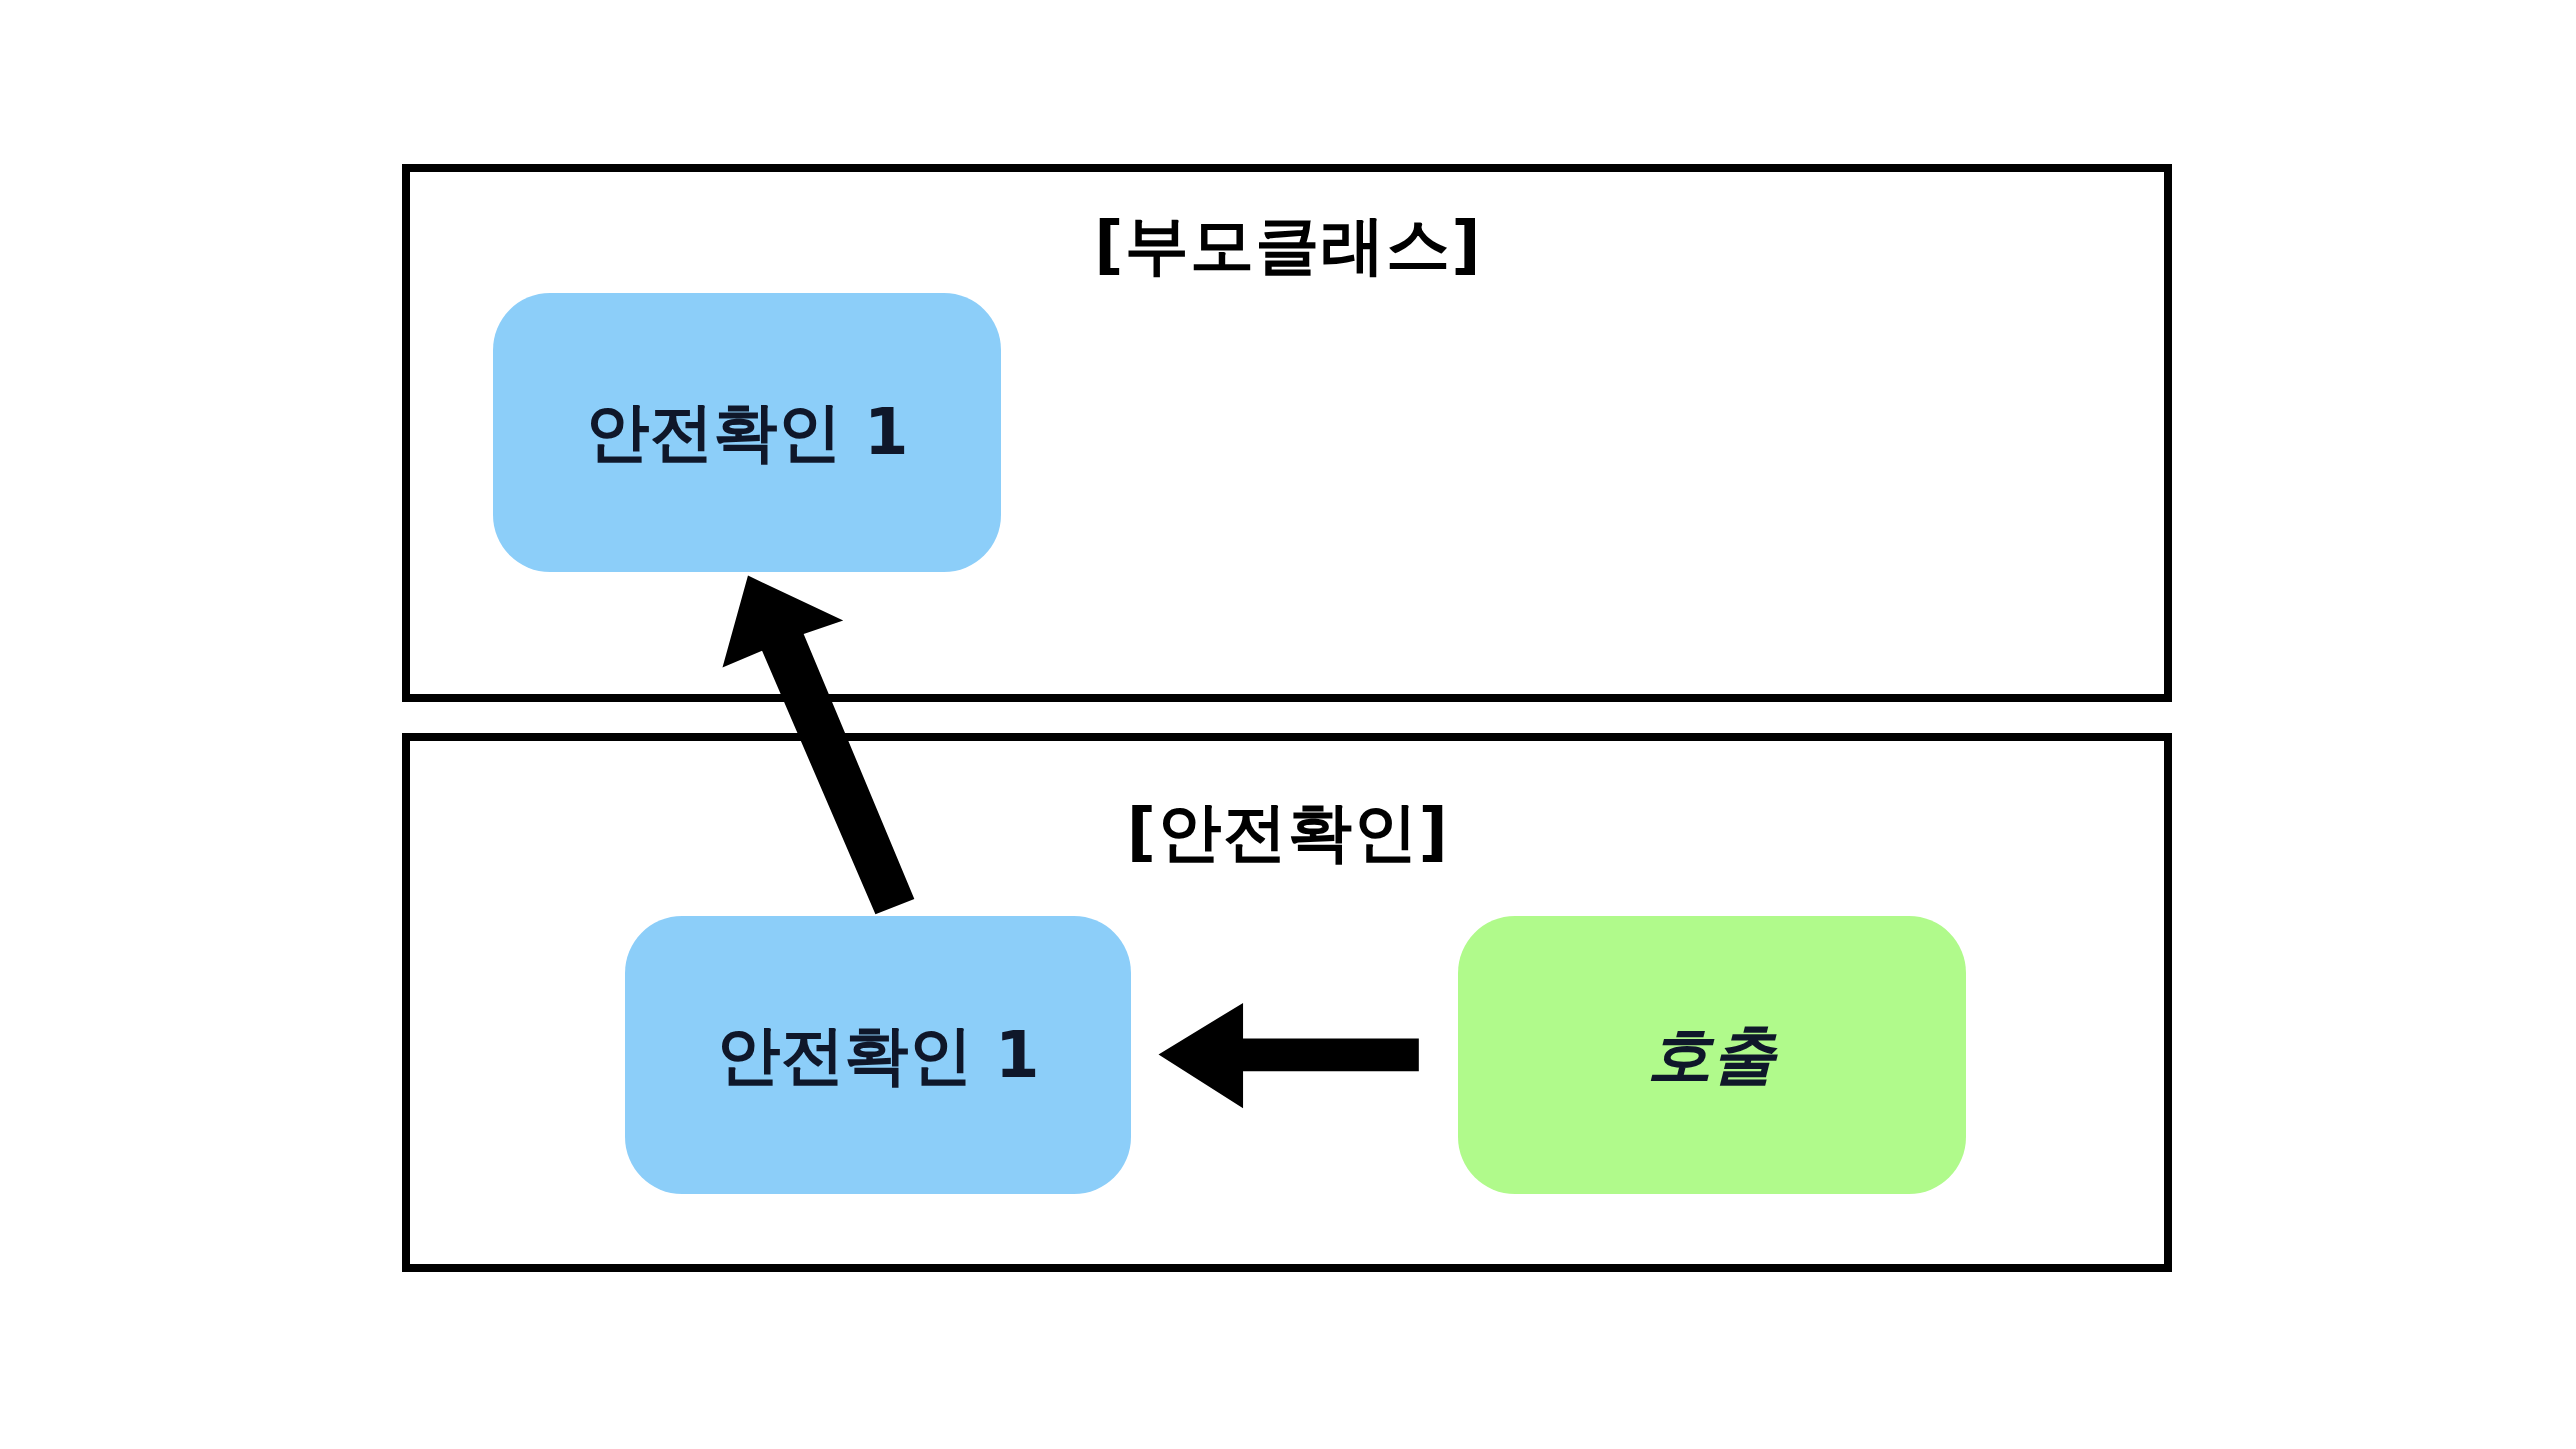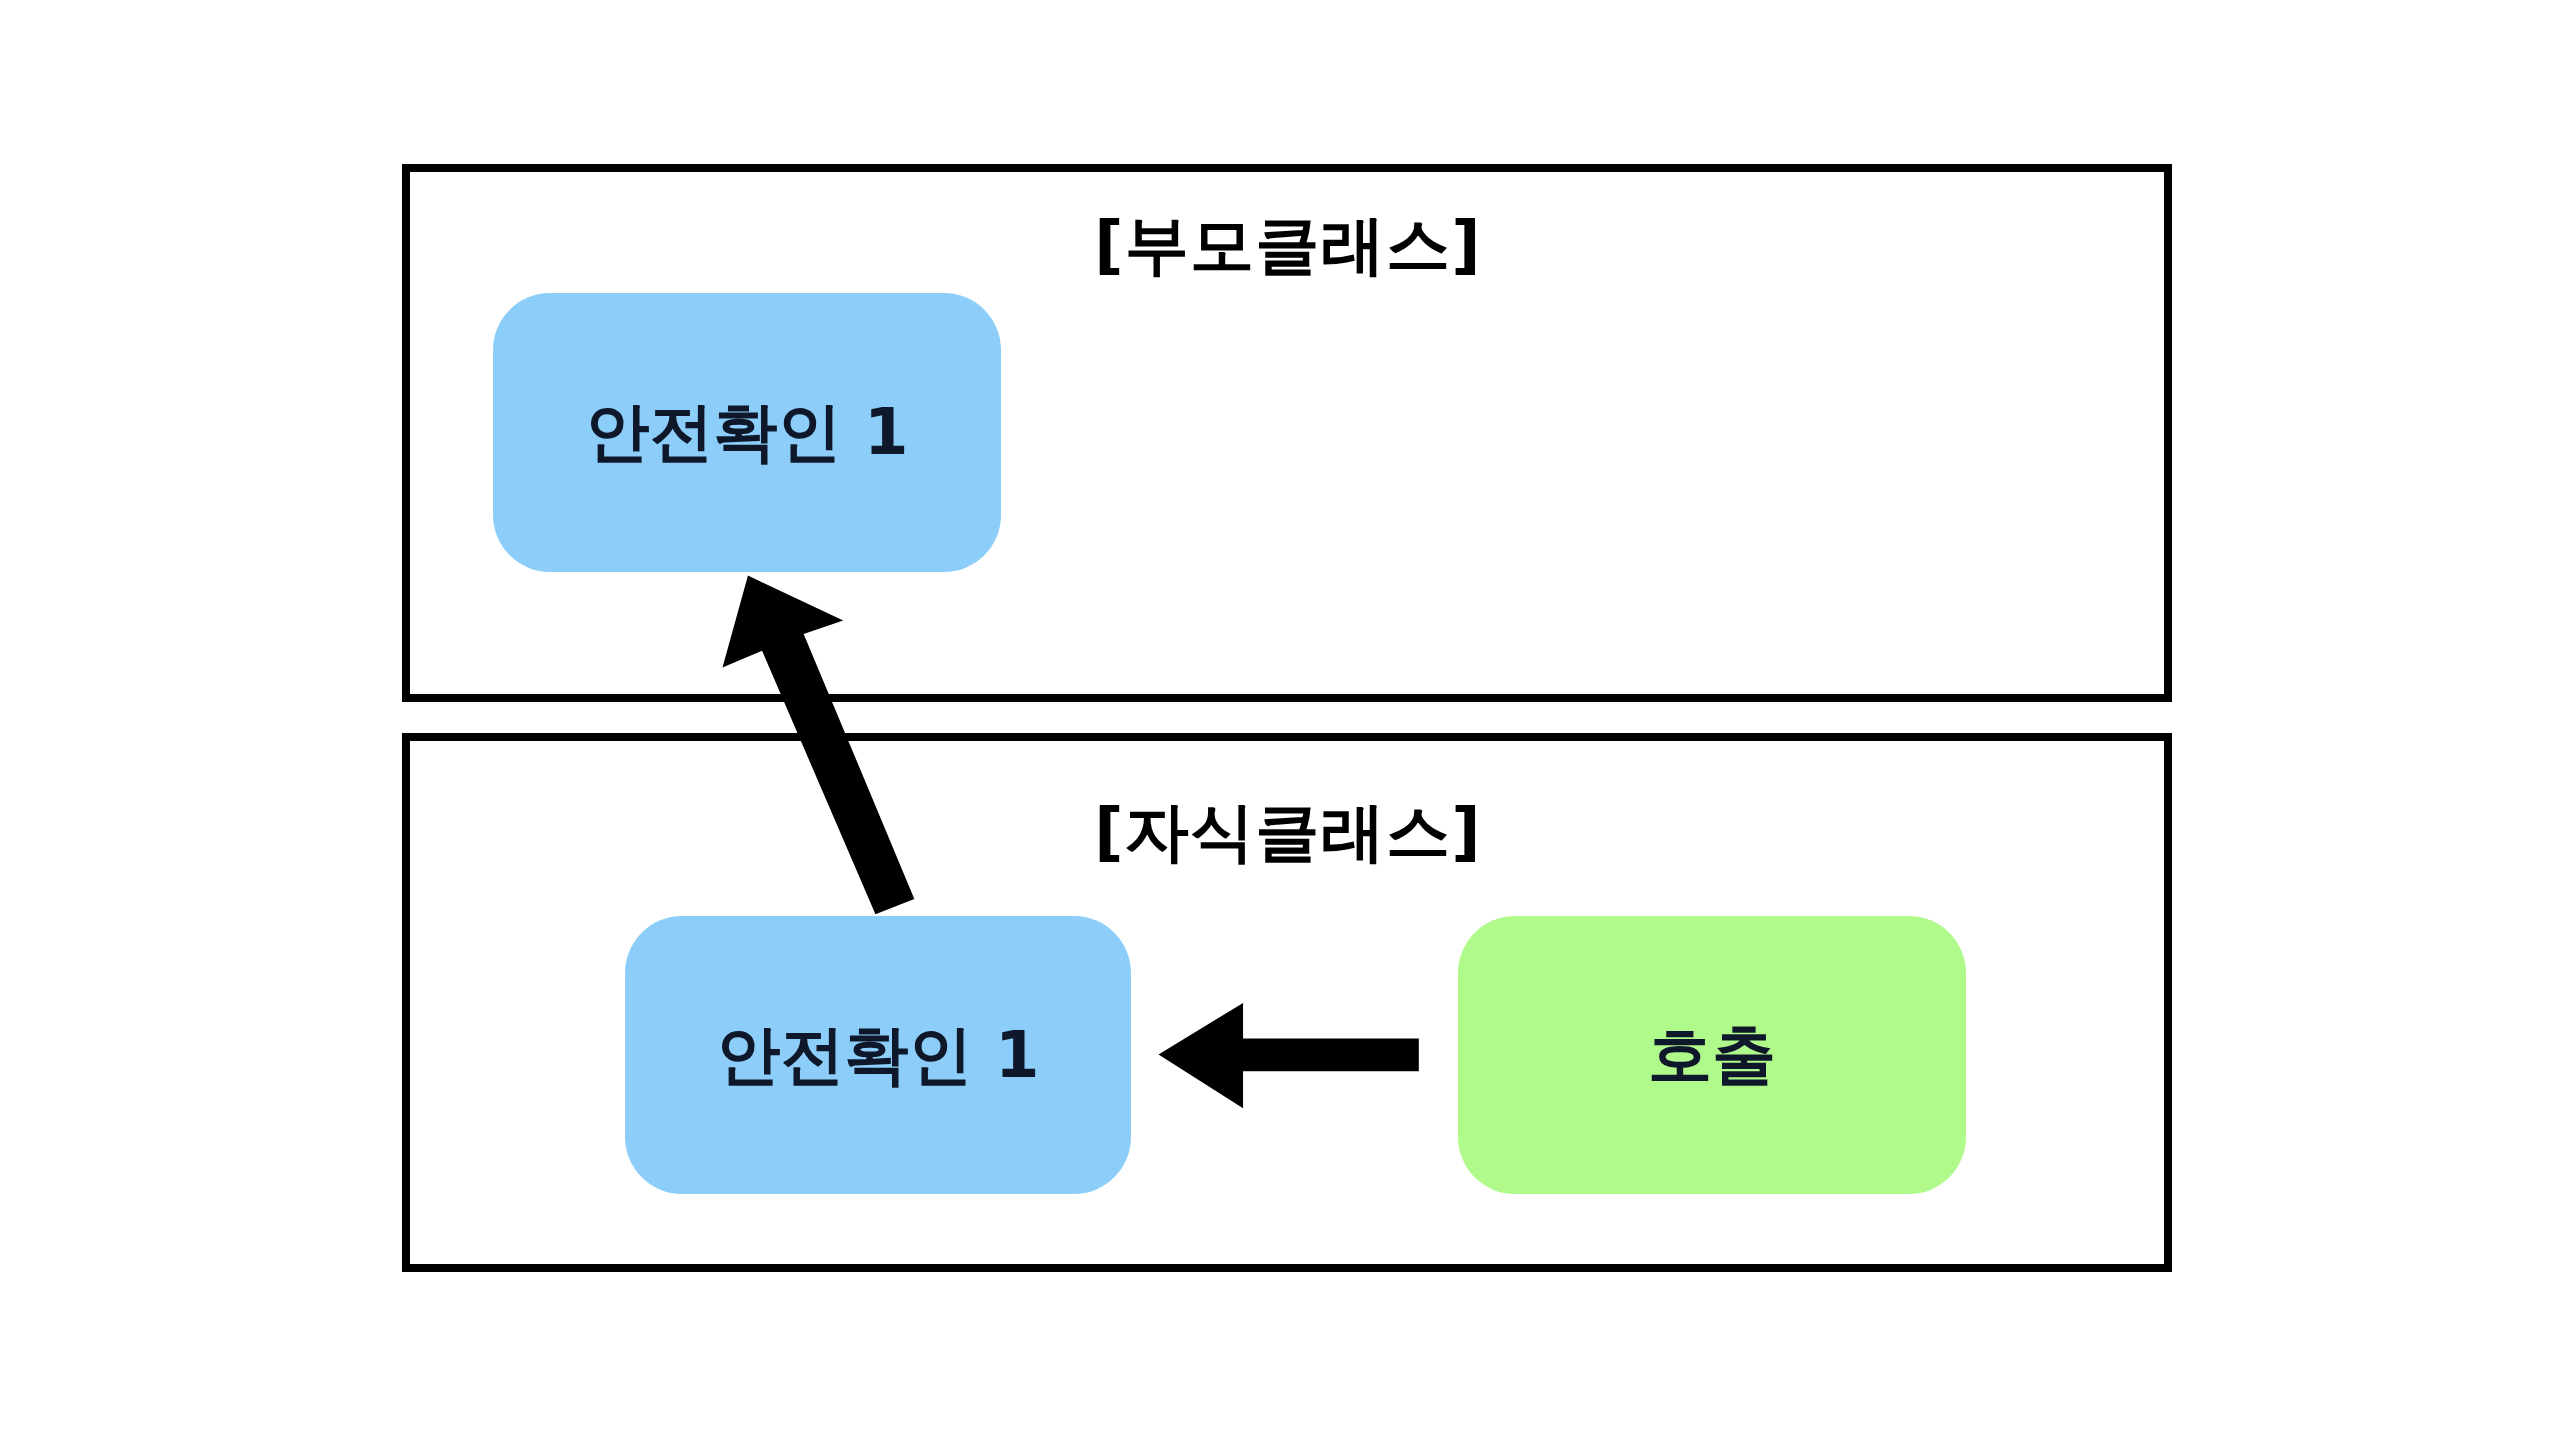--- a/index.html
+++ b/index.html
@@ -69,40 +69,41 @@
     left: 625px;
     top: 916px;
     width: 506px;
     height: 278px;
   }
   .node.call {
     left: 1458px;
     top: 916px;
     width: 508px;
     height: 278px;
+    font-style: italic;
   }
   .arrow-layer {
     position: absolute;
     left: 0;
     top: 0;
     width: 2576px;
     height: 1449px;
     pointer-events: none;
   }
 </style>
 </head>
 <body>
 
 <div class="canvas">
 
   <div class="class-box parent"></div>
   <div class="class-title parent-title">[부모클래스]</div>
 
   <div class="class-box child"></div>
-  <div class="class-title child-title">[자식클래스]</div>
+  <div class="class-title child-title">[안전확인]</div>
 
   <div class="node blue parent-method">
     <span>안전확인 1</span>
   </div>
 
   <div class="node blue child-method">
     <span>안전확인 1</span>
   </div>
 
   <div class="node green call">

